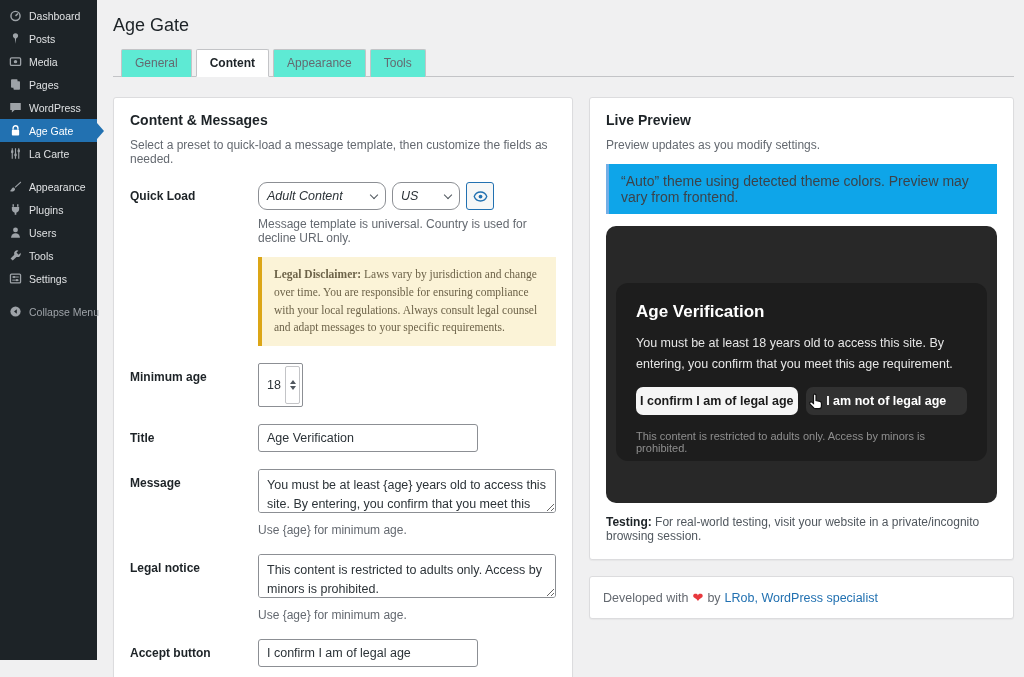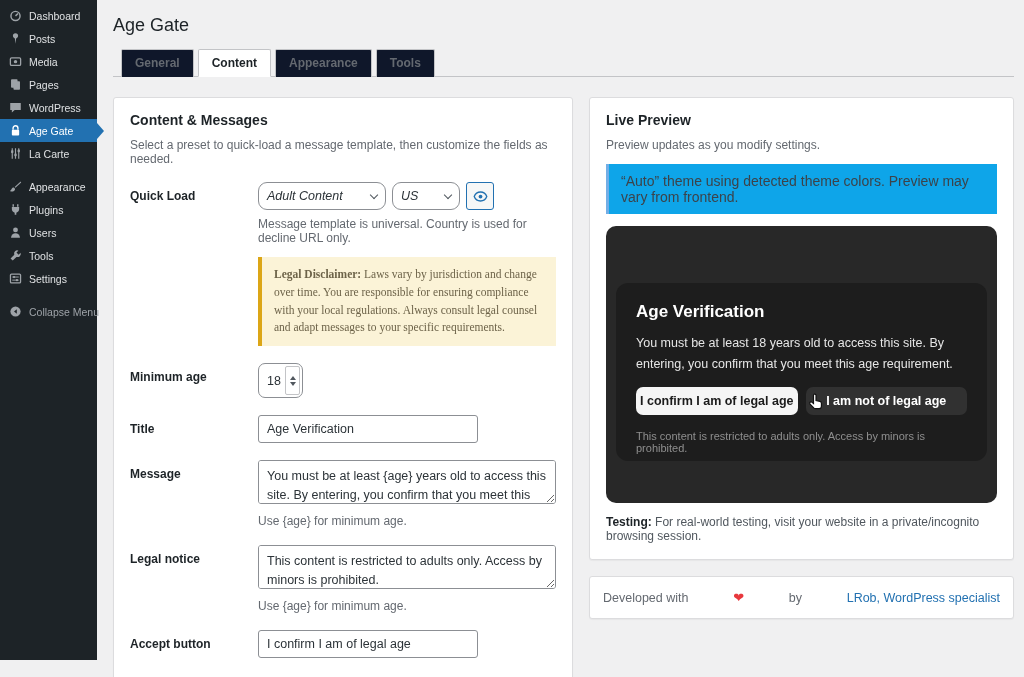--- a/index.html
+++ b/index.html
@@ -14,21 +14,21 @@
   .menu-item .icon { width:13px; height:13px; color:#9ea3a8; flex-shrink:0; }
   .menu-item.active { background:#2271b1; color:#fff; }
   .menu-item.active .icon { color:#fff; }
   .menu-item.dim { color:#9ea3a8; }
   .menu-item.active::after { content:""; position:absolute; left:100%; top:50%; margin-top:-8px; border:8px solid transparent; border-left:7px solid #2271b1; }
   .menu-gap { height:10px; }
   
   .content { margin-left:97px; padding:0 10px 0 16px; }
   .page-title { font-size:18px; font-weight:400; padding:15px 0 13px; color:#1d2327; }
   .nav-tabs { display:flex; gap:4px; padding-left:8px; border-bottom:1px solid #c3c4c7; }
-  .nav-tab { padding:6px 13px; font-size:12px; font-weight:700; color:#646970; background:#0f172a; border:1px solid #c3c4c7; border-bottom:none; margin-bottom:-1px; cursor:pointer; border-radius:2px 2px 0 0; }
+  .nav-tab { padding:6px 13px; font-size:12px; font-weight:400; color:#646970; background:#5eead4; border:1px solid #c3c4c7; border-bottom:none; margin-bottom:-1px; cursor:pointer; border-radius:2px 2px 0 0; }
   .nav-tab.active { background:#fff; color:#1d2327; font-weight:700; border-bottom:1px solid #fff; }
   .columns { display:flex; gap:16px; margin-top:20px; align-items:flex-start; }
   .card { background:#fff; border:1px solid #dcdcde; border-radius:3px; box-shadow:0 1px 1px rgba(0,0,0,.04); }
   .left-card { width:460px; padding:14px 16px 20px; }
   .right-col { flex:1; display:flex; flex-direction:column; gap:16px; min-width:0; }
   .right-card { padding:14px 16px 16px; }
   .card-title { font-size:14px; font-weight:700; margin-bottom:10px; }
   .card-desc { font-size:12px; color:#646970; margin-bottom:16px; }
   
   .form-row { display:flex; margin-bottom:17px; }
@@ -38,21 +38,21 @@
   .quick-row { display:flex; align-items:center; }
   .fake-select { display:inline-flex; align-items:center; justify-content:space-between; height:28px; border:1px solid #8c8f94; border-radius:9px; background:#fff; padding:0 8px; font-size:12.5px; color:#2c3338; cursor:pointer;font-style:italic; }
   .sel-preset { width:128px; }
   .sel-country { width:68px; margin-left:6px; }
   .chev { width:6px; height:6px; border-right:1.5px solid #50575e; border-bottom:1.5px solid #50575e; transform:rotate(45deg); margin-top:-3px; margin-left:8px; flex-shrink:0; }
   .eye-btn { width:28px; height:28px; border:1px solid #2271b1; border-radius:3px; background:#f6f7f7; color:#2271b1; display:inline-flex; align-items:center; justify-content:center; margin-left:6px; cursor:pointer; }
   .eye-btn svg { width:15px; height:15px; }
   .help { font-size:12px; color:#646970; margin-top:7px; }
   .disclaimer { margin-top:12px; background:#fbf3d7; border-left:4px solid #dca617; padding:9px 12px; font-size:11.5px; line-height:1.55; color:#6d6349;font-family:Liberation Serif, serif; }
   .disclaimer b { font-weight:700; }
-  .num-wrap { display:inline-flex; align-items:stretch; height:35px; border:1px solid #8c8f94; border-radius:7px; background:#fff; }
+  .num-wrap { display:inline-flex; align-items:stretch; height:44px; border:1px solid #8c8f94; border-radius:2px; background:#fff; }
   .num-val { width:24px; padding-left:8px; font-size:12.5px; display:flex; align-items:center; color:#2c3338; }
   .num-spin { width:15px; margin:2px; border:1px solid #c3c4c7; border-radius:2px; background:#fff; display:flex; flex-direction:column; align-items:center; justify-content:center; gap:2px; cursor:pointer; }
   .tri-up { width:0; height:0; border-left:3px solid transparent; border-right:3px solid transparent; border-bottom:4px solid #50575e; }
   .tri-down { width:0; height:0; border-left:3px solid transparent; border-right:3px solid transparent; border-top:4px solid #50575e; }
   .text-input { height:28px; width:220px; border:1px solid #8c8f94; border-radius:3px; padding:0 8px; font-size:12.5px; color:#2c3338; background:#fff; font-family:inherit; }
   .textarea { width:100%; height:44px; border:1px solid #8c8f94; border-radius:3px; padding:6px 8px; font-size:12.5px; line-height:1.5; color:#2c3338; resize:vertical; font-family:inherit; background:#fff; }
   
   .notice-info { background:#0ea5e9; border-left:3px solid #72aee6; padding:9px 12px; font-size:14px; color:#3c434a; }
   .preview { margin-top:12px; background:#282828; border-radius:10px; height:277px; padding:57px 10px 0; position:relative; }
   .modal { background:#1d1d1d; border-radius:12px; height:178px; padding:14px 20px; overflow:hidden; }
@@ -60,21 +60,21 @@
   .modal-msg { color:#e6e6e6; font-size:12.5px; line-height:1.65; }
   .modal-buttons { display:flex; gap:8px; margin-top:13px; position:relative; }
   .pv-btn { flex:1; text-align:center; font-size:12.5px; font-weight:700; padding:7px 0; border-radius:7px; cursor:pointer; }
   .btn-accept { background:#f5f5f5; color:#1b1b1b; }
   .btn-decline { background:#313131; color:#fff; }
   .cursor-icon { position:absolute; left:170px; top:4px; width:20px; height:22px; pointer-events:none; }
   .modal-legal { color:#8f8f8f; font-size:11px; margin-top:15px; }
   .testing { margin-top:12px; font-size:12px; color:#50575e; }
   .testing b { color:#1d2327;margin-top:32px; }
   
-  .credit-card { padding:13px; font-size:12.5px; color:#646970; display:flex; justify-content:space-between; align-items:center; gap:4px; }
+  .credit-card { padding:13px; font-size:12.5px; color:#646970; display:flex; justify-content:flex-start; align-items:center; gap:4px; }
   .credit-heart { color:#e8383d; font-size:13px; }
   .credit-link { color:#2271b1; cursor:pointer; }
 </style>
 </head>
 <body>
 
 <aside class="sidebar">
   <div class="menu-item">
     <svg class="icon" viewBox="0 0 16 16">
         <circle cx="8" cy="8.5" r="5.6" fill="none" stroke="currentColor" stroke-width="1.8"></circle>

